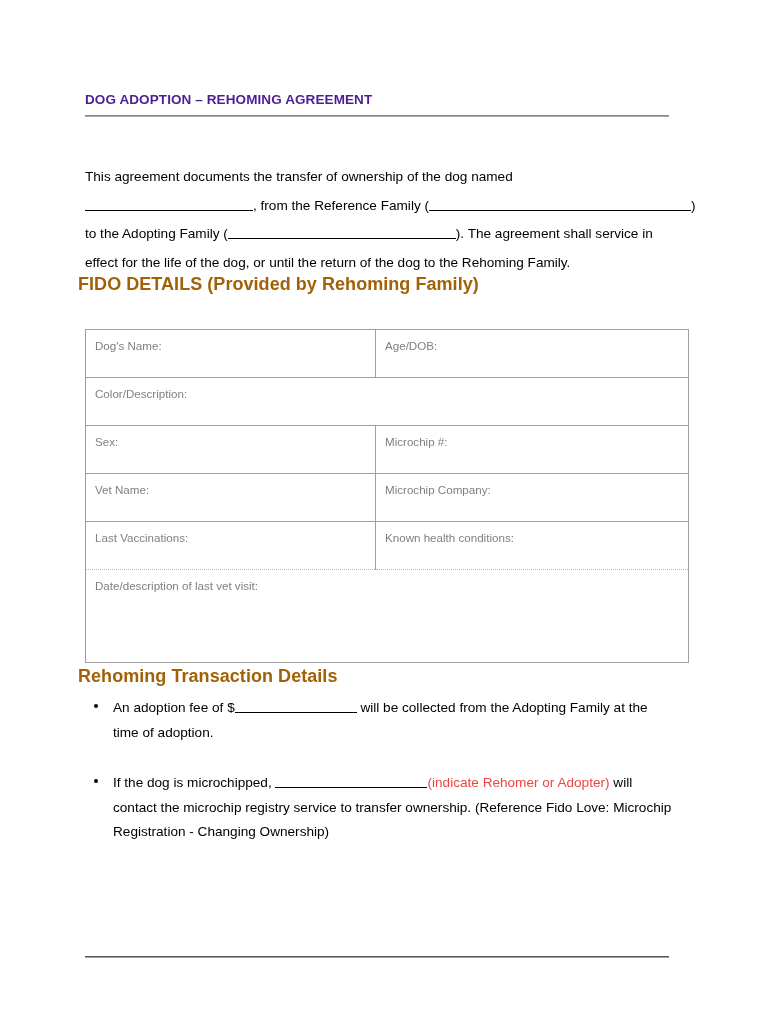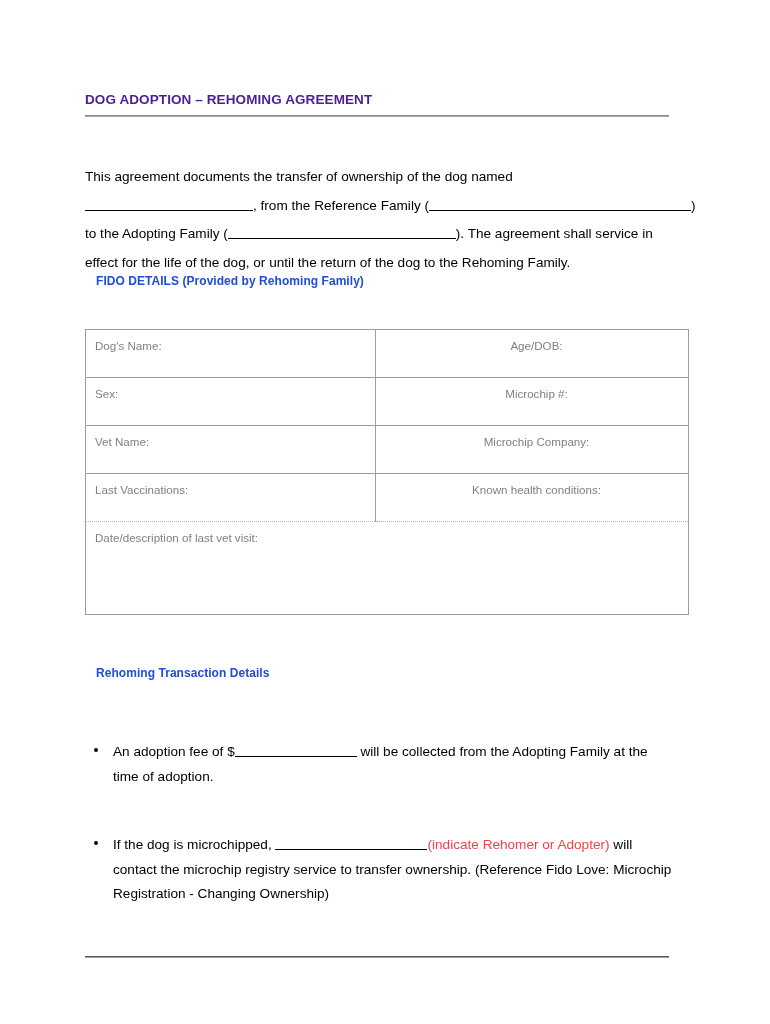--- a/index.html
+++ b/index.html
@@ -68,24 +68,24 @@
     height: 13px;
     margin-bottom: -1px;
   }
   .blank-a { width: 168px; }
   .blank-b { width: 228px; }
   .blank-c { width: 262px; }
 
   
   .section-heading {
     position: absolute;
-    left: 96px;
-    font-size: 12px;
+    left: 78px;
+    font-size: 18px;
     font-weight: bold;
-    color: #1d4ed8;
+    color: #a16207;
     letter-spacing: 0.05px;
   }
   #fido-heading { top: 274px; }
   #transaction-heading { top: 666px; }
 
   
   .details-table {
     position: absolute;
     left: 85px;
     top: 309px;
@@ -107,37 +107,36 @@
   .details-table tr.r3 td { height: 38px; }
   .details-table tr.r4 td { height: 38px; }
   .details-table tr.r5 td { height: 38px; }
   .details-table tr.r6 td { height: 83px; }
 
   
   .dotted-bottom { border-bottom: 1px dotted #b5b5b5 !important; }
   .dotted-top    { border-top: 1px dotted #b5b5b5 !important; }
 
   .col-left  { width: 280px; }
-  .col-right { width: 303px; text-align: center; }
+  .col-right { width: 303px; }
 
   
   .bullets {
     position: absolute;
     left: 85px;
     top: 696px;
     width: 590px;
     font-size: 13.6px;
     line-height: 24.5px;
     color: #000;
   }
   .bullet-item {
     position: relative;
     padding-left: 28px;
     margin-bottom: 26px;
-    margin-top: 44px;
   }
   .bullet-item:last-child { margin-bottom: 0; }
   .bullet-dot {
     position: absolute;
     left: 9px;
     top: 8px;
     width: 4px;
     height: 4px;
     background: #000;
     border-radius: 50%;
@@ -196,20 +195,23 @@
   </div>
 
   <div class="section-heading" id="fido-heading">FIDO DETAILS (Provided by Rehoming Family)</div>
 
   <table class="details-table">
     <tbody>
       <tr class="r1">
         <td class="col-left">Dog's Name:</td>
         <td class="col-right">Age/DOB:</td>
       </tr>
+      <tr class="r2">
+        <td class="col-left" colspan="2">Color/Description:</td>
+      </tr>
       <tr class="r3">
         <td class="col-left">Sex:</td>
         <td class="col-right">Microchip #:</td>
       </tr>
       <tr class="r4">
         <td class="col-left">Vet Name:</td>
         <td class="col-right">Microchip Company:</td>
       </tr>
       <tr class="r5">
         <td class="col-left dotted-bottom">Last Vaccinations:</td>

